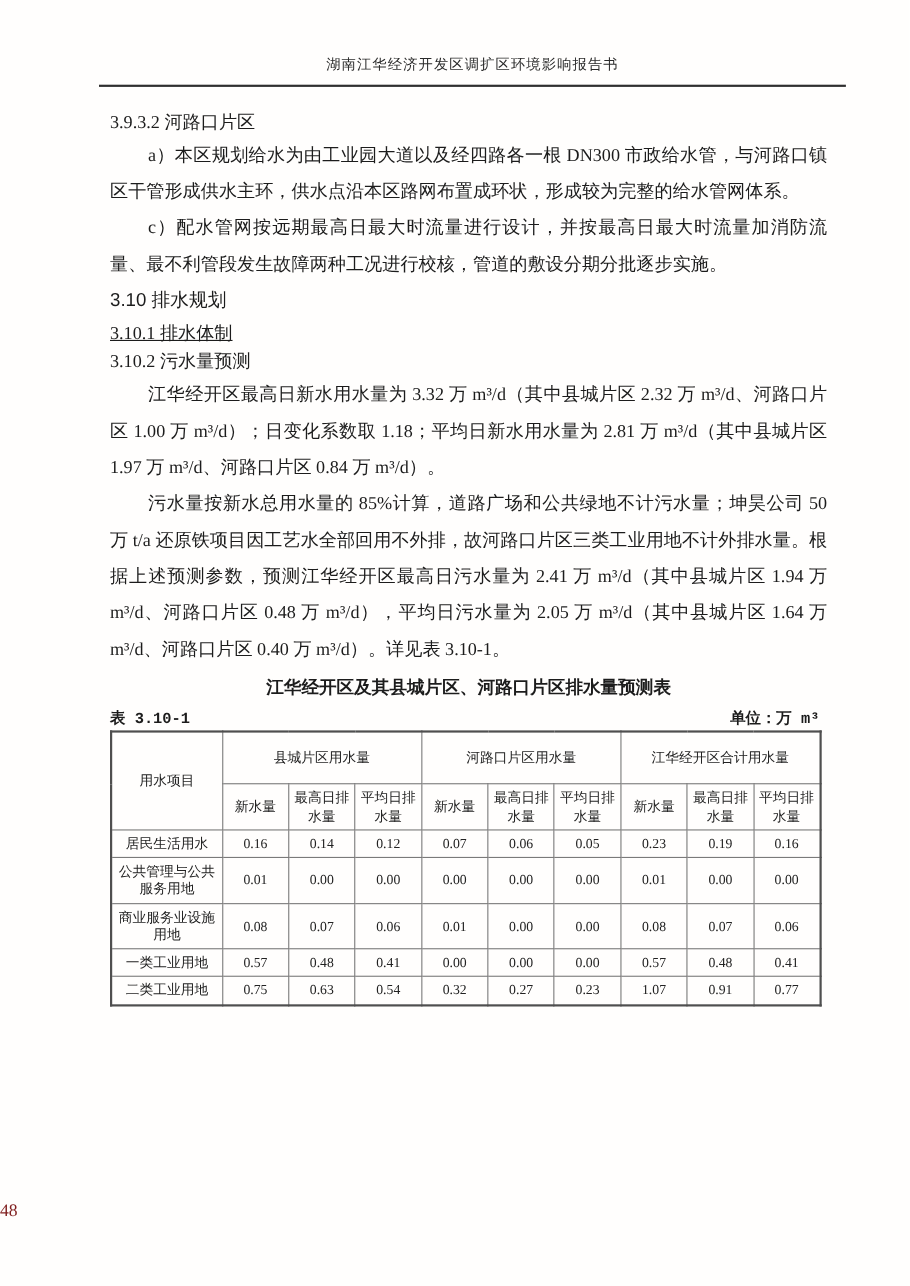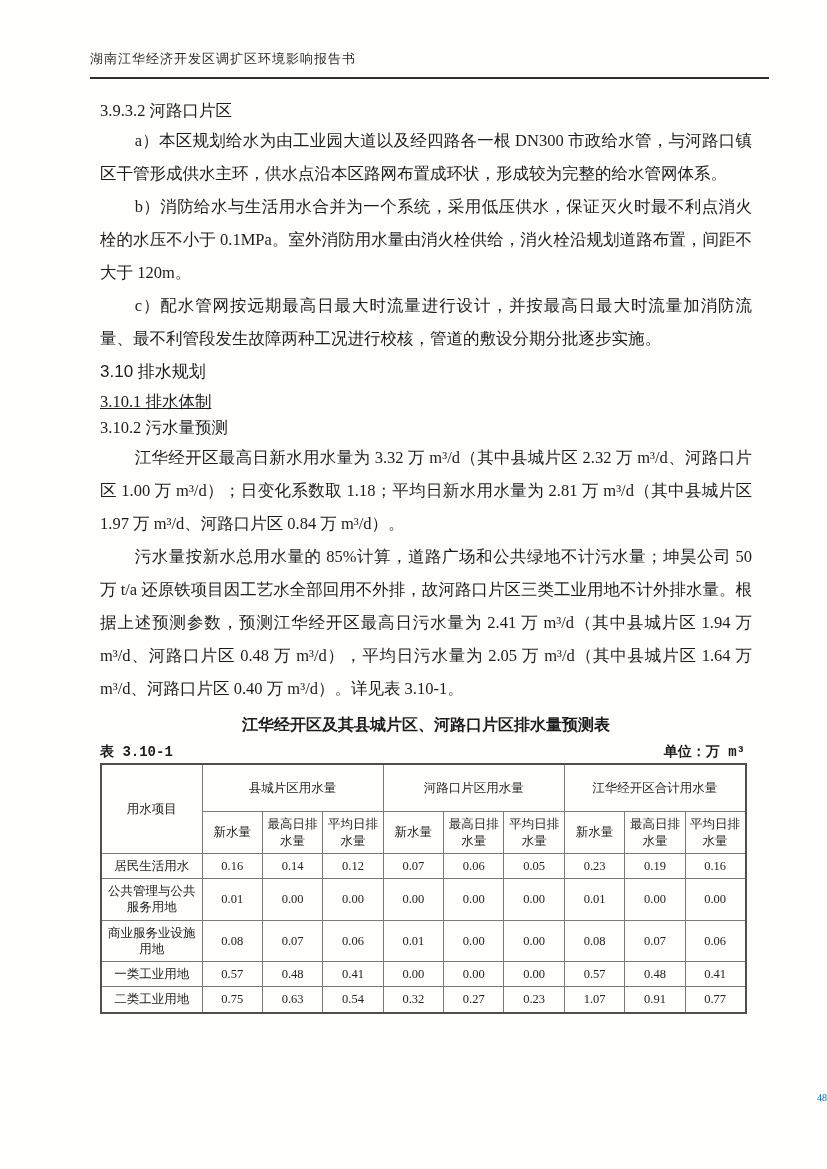--- a/index.html
+++ b/index.html
@@ -10,21 +10,21 @@
     height: 1169px;
     background: #fffefd;
     font-family: "Liberation Serif", "DejaVu Serif", serif;
     color: #1c1c1c;
     overflow: hidden;
   }
   
   .doc-header {
     position: absolute;
     top: 50px; left: 90px; right: 58px;
-    text-align: left;
+    text-align: center;
     font-size: 13px;
     letter-spacing: 1px;
     color: #2a2a2a;
     padding-bottom: 9px;
     border-bottom: 2px solid #2f2f2f;
   }
   
   .content {
     position: absolute;
     top: 92px; left: 100px;
@@ -88,39 +88,38 @@
   }
   table.data-table .c-item { width: 101px; }
   table.data-table .c-num  { width: 60.4px; }
   tr.group-row th { height: 24px; padding: 15px; }
   tr.sub-row th { height: 38px; }
   tbody td { height: 24px; }
   
   .page-footer {
     position: absolute;
     top: 1092px; left: 0; right: 0;
-    text-align: right;
-    font-size: 10px;
-    color: #0369a1;
+    text-align: left;
+    font-size: 16px;
+    color: #7f1d1d;
   }
 </style>
 </head>
 <body>
 
 <div class="page">
 
   <div class="doc-header">
     <span>湖南江华经济开发区调扩区环境影响报告书</span>
   </div>
 
   <div class="content">
 
     <h3 class="h-sub">3.9.3.2 河路口片区</h3>
     <p class="para">a）本区规划给水为由工业园大道以及经四路各一根 DN300 市政给水管，与河路口镇区干管形成供水主环，供水点沿本区路网布置成环状，形成较为完整的给水管网体系。</p>
-    <p class="para">b）消防给水与生活用水合并为一个系统，采用低压供水，保证灭火时最不利点消火栓的水压不小于 0.1MPa。室外消防用水量由消火栓供给，消火栓沿规划道路布置，间距不大于 120m。</p>
     <p class="para">c）配水管网按远期最高日最大时流量进行设计，并按最高日最大时流量加消防流量、最不利管段发生故障两种工况进行校核，管道的敷设分期分批逐步实施。</p>
 
     <h2 class="h-bold">3.10 排水规划</h2>
 
     <h3 class="h-sub" style="margin-top:0;text-decoration:underline;">3.10.1 排水体制</h3>
 
     <h3 class="h-sub" style="margin-top:0;">3.10.2 污水量预测</h3>
     <p class="para">江华经开区最高日新水用水量为 3.32 万 m³/d（其中县城片区 2.32 万 m³/d、河路口片区 1.00 万 m³/d）；日变化系数取 1.18；平均日新水用水量为 2.81 万 m³/d（其中县城片区 1.97 万 m³/d、河路口片区 0.84 万 m³/d）。</p>
     <p class="para">污水量按新水总用水量的 85%计算，道路广场和公共绿地不计污水量；坤昊公司 50 万 t/a 还原铁项目因工艺水全部回用不外排，故河路口片区三类工业用地不计外排水量。根据上述预测参数，预测江华经开区最高日污水量为 2.41 万 m³/d（其中县城片区 1.94 万 m³/d、河路口片区 0.48 万 m³/d），平均日污水量为 2.05 万 m³/d（其中县城片区 1.64 万 m³/d、河路口片区 0.40 万 m³/d）。详见表 3.10-1。</p>
 

